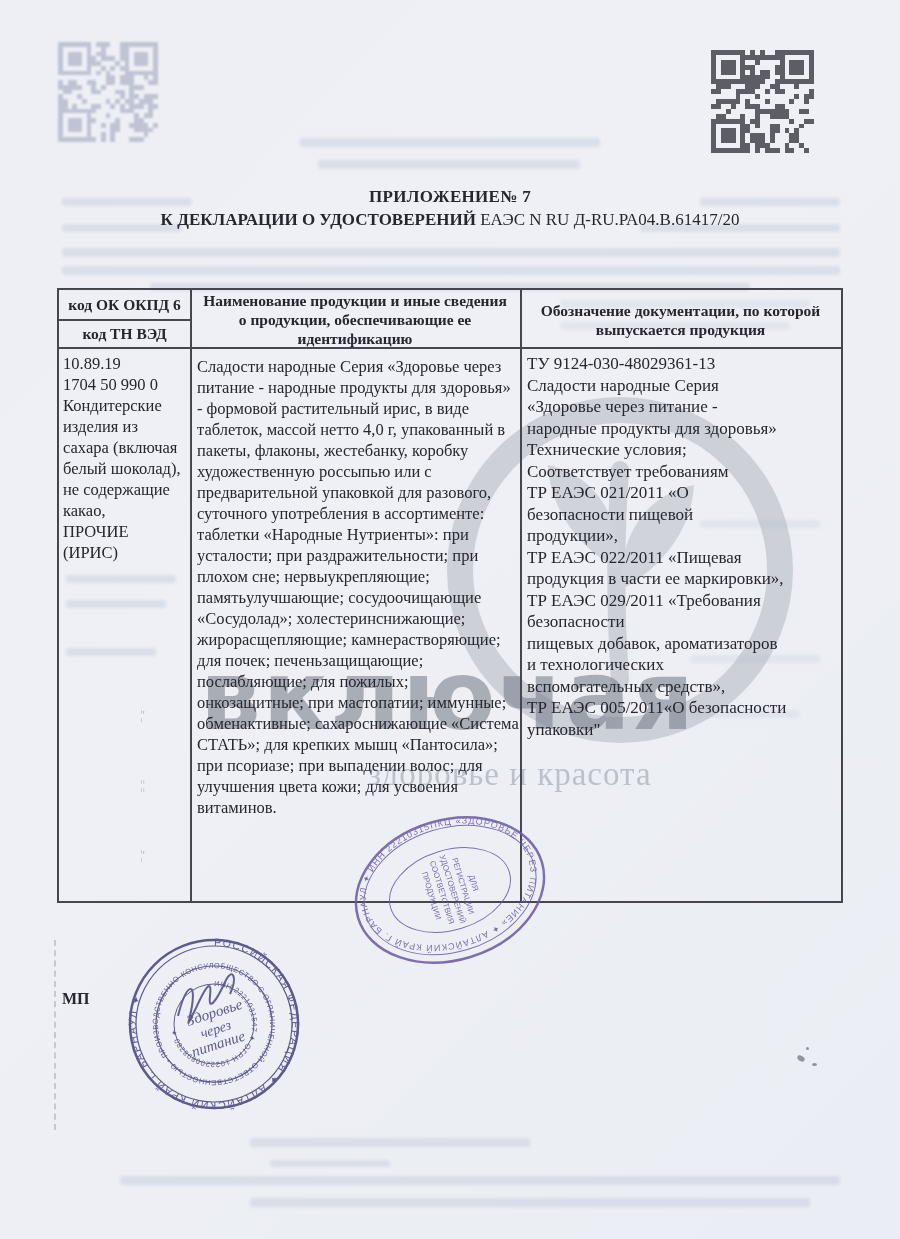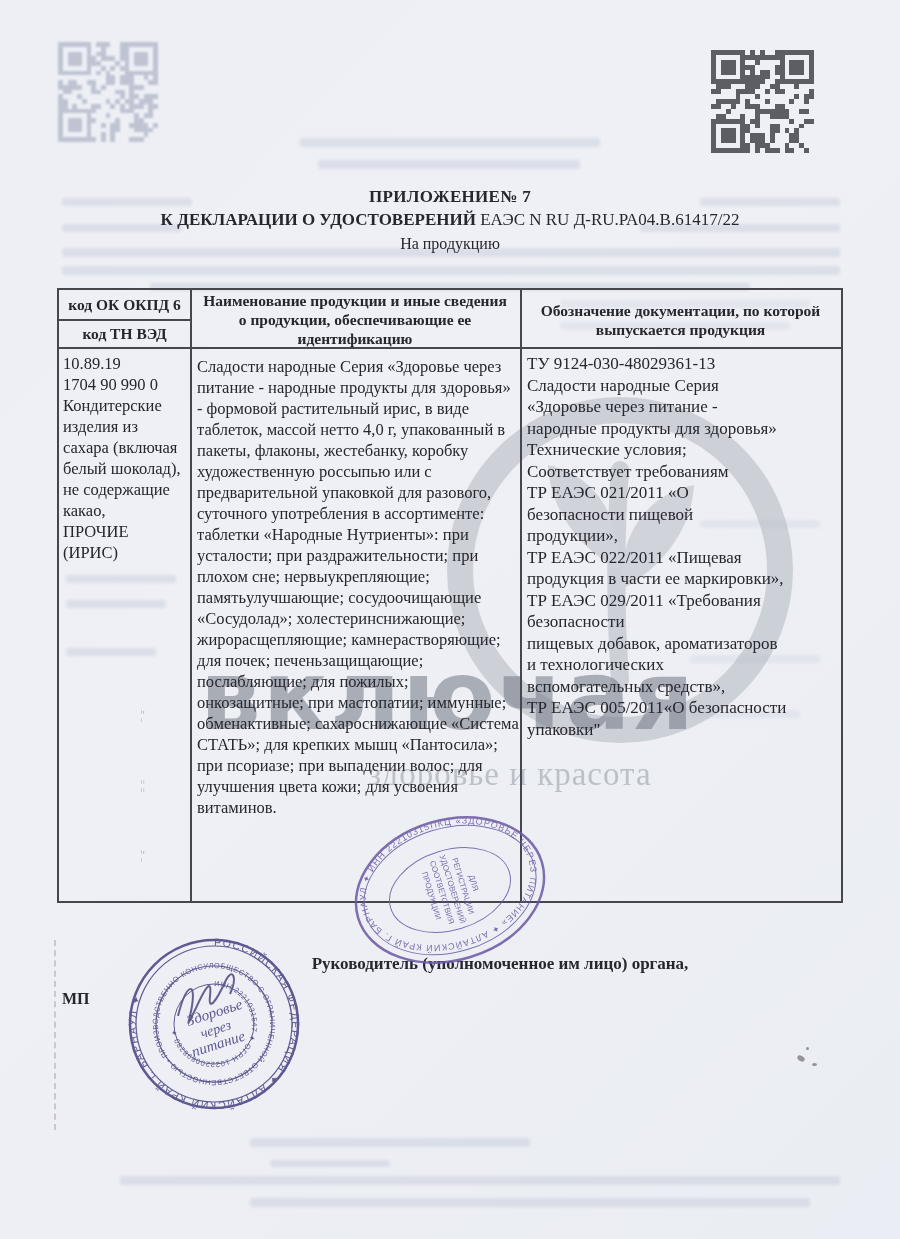--- a/index.html
+++ b/index.html
@@ -958,22 +958,21 @@
   <div class="bleed" style="left:700px;top:520px;width:120px;height:8px;opacity:.6;"></div>
   <div class="bleed" style="left:690px;top:655px;width:130px;height:8px;opacity:.6;"></div>
   <div class="bleed" style="left:690px;top:710px;width:110px;height:8px;opacity:.6;"></div>
   <div class="bleed" style="left:250px;top:1138px;width:280px;height:9px;"></div>
   <div class="bleed" style="left:270px;top:1160px;width:120px;height:7px;"></div>
   <div class="bleed" style="left:120px;top:1176px;width:720px;height:9px;"></div>
   <div class="bleed" style="left:250px;top:1198px;width:560px;height:9px;"></div>
 
   <div class="title-block">
     <div class="t1">ПРИЛОЖЕНИЕ№ 7</div>
-    <div class="t2"><b>К ДЕКЛАРАЦИИ О УДОСТОВЕРЕНИЙ</b><span> ЕАЭС N RU Д-RU.РА04.В.61417/22</span></div>
-    <div class="t3">На продукцию</div>
+    <div class="t2"><b>К ДЕКЛАРАЦИИ О УДОСТОВЕРЕНИЙ</b><span> ЕАЭС N RU Д-RU.РА04.В.61417/20</span></div>
   </div>
 
   <svg class="wm-logo" width="380" height="380" viewBox="0 0 380 380">
     <circle cx="190" cy="190" r="160" fill="none" stroke="#aeb3bb" stroke-width="26"></circle>
     <path d="M190 300 C 185 230, 185 160, 190 90" fill="none" stroke="#aeb3bb" stroke-width="18" stroke-linecap="round"></path>
     <path d="M190 190 C 150 170, 120 130, 118 85 C 165 95, 190 135, 190 190 Z" fill="#b4b9c1"></path>
     <path d="M190 210 C 230 190, 262 150, 264 105 C 215 115, 190 155, 190 210 Z" fill="#b4b9c1"></path>
   </svg>
 
   <div class="wm-brand">включая</div>
@@ -983,21 +982,21 @@
     <div class="col-sep" style="left:131px;"></div>
     <div class="col-sep" style="left:461px;"></div>
     <div class="hdr-row">
       <div class="c1-split"></div>
       <div class="hdr-cell" style="left:0;width:131px;top:-1px;height:30px;">код ОК ОКПД 6</div>
       <div class="hdr-cell" style="left:0;width:131px;top:29px;height:29px;">код ТН ВЭД</div>
       <div class="hdr-cell" style="left:461px;width:321px;">Обозначение документации, по которой выпускается продукция</div>
       <div class="hdr-cell" style="left:131px;width:330px;">Наименование продукции и иные сведения о продукции, обеспечивающие ее идентификацию</div>
     </div>
     <div class="cell" style="left:4px;top:63px;width:127px;">10.89.19
-1704 90 990 0
+1704 50 990 0
 Кондитерские
 изделия из
 сахара (включая
 белый шоколад),
 не содержащие
 какао,
 ПРОЧИЕ
 (ИРИС)</div>
     <div class="cell" style="left:138px;top:66px;width:322px;text-align:left;">Сладости народные  Серия «Здоровье через питание  - народные продукты для здоровья» - формовой растительный ирис,  в виде таблеток, массой нетто 4,0 г, упакованный в пакеты, флаконы, жестебанку, коробку художественную россыпью или с предварительной упаковкой для разового, суточного употребления в ассортименте: таблетки «Народные Нутриенты»: при усталости; при раздражительности; при плохом сне;  нервыукрепляющие; памятьулучшающие; сосудоочищающие «Сосудолад»; холестеринснижающие; жирорасщепляющие; камнерастворяющие; для почек; печеньзащищающие; послабляющие; для пожилых;  онкозащитные;  при мастопатии; иммунные; обменактивные; сахароснижающие «Система СТАТЬ»; для крепких мышц «Пантосила»; при псориазе; при выпадении волос; для улучшения цвета кожи; для усвоения витаминов.</div>
     <div class="cell" style="left:468px;top:63px;width:312px;font-size:17px;line-height:21.5px;">ТУ 9124-030-48029361-13
@@ -1066,21 +1065,20 @@
         <text x="88" y="98" font-size="14">через</text>
         <text x="86" y="113" font-size="15">питание</text>
       </g>
       <path d="M52 80 C 60 48, 70 44, 66 70 C 63 88, 58 96, 70 72 C 80 50, 86 42, 84 60 C 82 76, 90 66, 100 44 C 106 32, 112 40, 104 58" fill="none" stroke="#45407a" stroke-width="2" opacity="0.9"></path>
     </g>
   </svg>
 
   <div class="mp">МП</div>
 
   <div class="footer-text">
-    <div>Руководитель (уполномоченное им лицо) органа,</div>
   </div>
 
   <div class="left-dashes"></div>
   <div class="tick-marks" style="left:140px;top:680px;">¦'<br>¦¦<br>¦'</div>
   <div class="ink-speck" style="left:797px;top:1056px;width:8px;height:5px;transform:rotate(30deg);"></div>
   <div class="ink-speck" style="left:812px;top:1063px;width:5px;height:3px;"></div>
   <div class="ink-speck" style="left:806px;top:1047px;width:3px;height:3px;"></div>
 
 </div>
 

